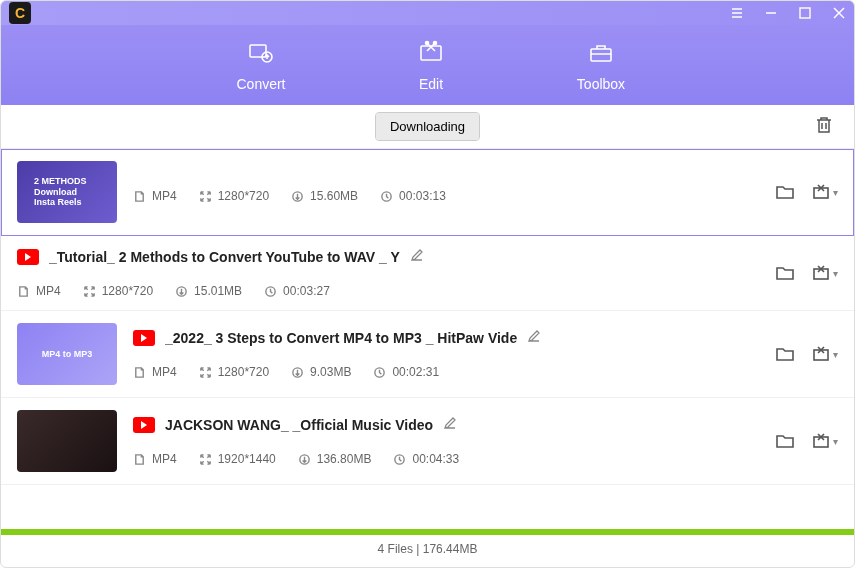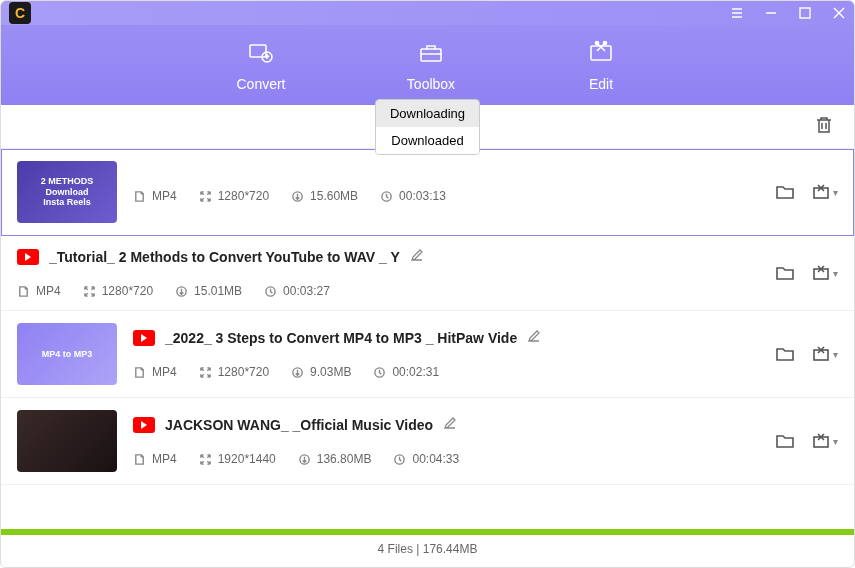--- a/index.html
+++ b/index.html
@@ -14,21 +14,21 @@
 .tab-icon svg { width:28px; height:28px; }
 .subbar { height:44px; display:flex; align-items:center; justify-content:center; position:relative; border-bottom:1px solid #eee; }
 .segmented { display:flex; border:1px solid #ccc; border-radius:4px; overflow:hidden;flex-direction:column; }
 .seg-btn { padding:6px 14px; font-size:13px; background:#fff; cursor:pointer; border:none; }
 .seg-btn.active { background:#eaeaea; }
 .trash { position:absolute; right:20px; cursor:pointer; color:#555; }
 .list { height: 380px; overflow-y:auto; }
 .item { display:flex; align-items:center; padding:12px 16px; border-bottom:1px solid #f0f0f0; gap:16px; }
 .item.sel { outline:1.5px solid #8e82f3; outline-offset:-1px; }
 .thumb { width:100px; height:62px; border-radius:4px; background:#333; flex-shrink:0; position:relative; overflow:hidden; }
-.thumb-inner { position:absolute; inset:0; display:flex; align-items:center; justify-content:center; color:#fff; font-size:9px; font-weight:bold; text-align:center; line-height:1.2; padding:17px; }
+.thumb-inner { position:absolute; inset:0; display:flex; align-items:center; justify-content:center; color:#fff; font-size:9px; font-weight:bold; text-align:left; line-height:1.2; padding:17px; }
 .meta { flex:1; display:flex; flex-direction:column; gap:10px; min-width:0; }
 .title-row { display:flex; align-items:center; gap:10px; }
 .yt { width:22px; height:16px; background:#ff0000; border-radius:3px; display:flex; align-items:center; justify-content:center; flex-shrink:0; }
 .yt::after { content:''; border-left:6px solid #fff; border-top:4px solid transparent; border-bottom:4px solid transparent; }
 .title { font-size:14px; font-weight:600; color:#222; white-space:nowrap; overflow:hidden; text-overflow:ellipsis; max-width:380px; }
 .pencil { color:#888; cursor:pointer; flex-shrink:0; }
 .stats { display:flex; gap:22px; align-items:center; font-size:12px; color:#666; }
 .stat { display:flex; align-items:center; gap:6px;margin-top:8px; }
 .stat svg { width:13px; height:13px; stroke:#888; fill:none; stroke-width:1.5; }
 .actions { display:flex; gap:16px; align-items:center; color:#555; }
@@ -75,40 +75,39 @@
   <div class="tab">
     <span class="tab-icon"><svg viewBox="0 0 28 28" stroke="#fff" fill="none" stroke-width="1.6">
           <rect x="3" y="6" width="16" height="12" rx="1"></rect>
           <circle cx="20" cy="18" r="5"></circle>
           <path d="M18 18 l2 -2 l2 2 M20 16 v4"></path>
         </svg></span>
     <span>Convert</span>
   </div>
   <div class="tab">
     <span class="tab-icon"><svg viewBox="0 0 28 28" stroke="#fff" fill="none" stroke-width="1.6">
-          <rect x="4" y="10" width="20" height="12" rx="1"></rect>
-          <path d="M10 10 v-3 h8 v3 M4 15 h20"></path>
-        </svg></span>
-    <span>Toolbox</span>
-  </div>
-  <div class="tab">
-    <span class="tab-icon"><svg viewBox="0 0 28 28" stroke="#fff" fill="none" stroke-width="1.6">
           <rect x="4" y="7" width="20" height="14" rx="1"></rect>
           <path d="M10 4 l8 8 M18 4 l-8 8"></path>
           <circle cx="10" cy="4" r="1.5" fill="#fff"></circle>
           <circle cx="18" cy="4" r="1.5" fill="#fff"></circle>
         </svg></span>
     <span>Edit</span>
   </div>
+  <div class="tab">
+    <span class="tab-icon"><svg viewBox="0 0 28 28" stroke="#fff" fill="none" stroke-width="1.6">
+          <rect x="4" y="10" width="20" height="12" rx="1"></rect>
+          <path d="M10 10 v-3 h8 v3 M4 15 h20"></path>
+        </svg></span>
+    <span>Toolbox</span>
+  </div>
 </div>
 
 <div class="subbar">
   <div class="segmented">
     <button class="seg-btn active">Downloading</button>
-    <button class="seg-btn">Downloaded</button>
   </div>
   <span class="trash"><svg width="20" height="20" viewBox="0 0 20 20" stroke="#555" fill="none" stroke-width="1.5">
         <path d="M3 5 h14 M7 5 v-2 h6 v2 M5 5 v12 h10 v-12 M8 8 v6 M12 8 v6"></path>
       </svg></span>
 </div>
 
 <div class="list" id="list">
     <div class="item sel">
     <div class="thumb" style="background:linear-gradient(135deg,#4b3da8,#6d5dcf)">
       <div class="thumb-inner">2 METHODS Download Insta Reels</div>

